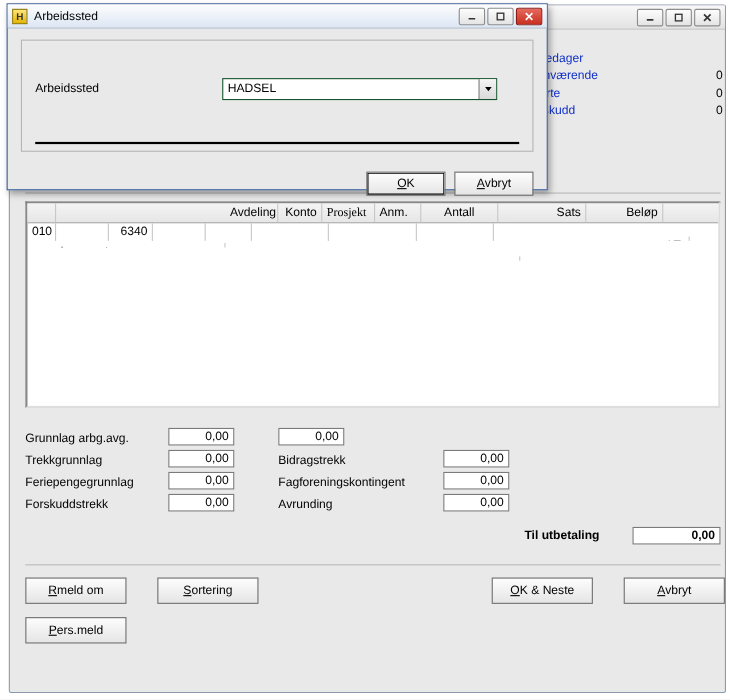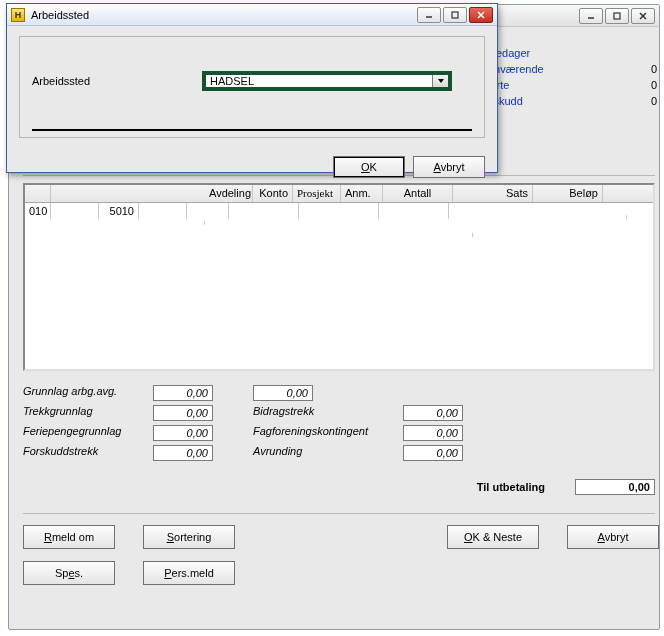--- a/index.html
+++ b/index.html
@@ -91,21 +91,21 @@
   .col-antall { width:70px; text-align:center;}
   .col-sats { width:80px; text-align:right;}
   .col-belop { width:70px; text-align:right;}
   .col-lt { width:24px;margin-top:30px;}
   
   .summary {
     position: absolute;
     left: 14px; top: 380px;
     width: 636px;
   }
-  .sum-row { display:flex; align-items:flex-start; height: 20px; font-style: italic;}
+  .sum-row { display:flex; align-items:flex-end; height: 20px;}
   .sum-lbl { width: 130px;}
   .sum-val {
     width: 60px; height: 16px;
     border: 1px solid #7a7a7a;
     background: #fff;
     text-align: right;
     padding: 1px 4px 0 0;
     font-size: 11px;
     margin-right: 40px;
   }
@@ -173,21 +173,21 @@
     border: 1px solid #b5b5b5;
     height: 102px;
     padding: 10px 12px;
     background: #e9e9e9;
     position:relative;
   }
   .field-row { display:flex; align-items:center; margin-top:24px;}
   .field-row .lbl { width: 170px;}
   .dropdown {
     width: 250px; height: 20px;
-    border: 4px solid #14532d;
+    border: 1px solid #14532d;
     background:#fff;
     display:flex; align-items:center;
     position:relative;
   }
   .dropdown .dd-text { flex:1; padding: 0 4px; }
   .dropdown .dd-btn {
     width:16px; height:100%;
     border-left:1px solid #7a7a7a;
     background: linear-gradient(#f4f4f4,#d9d9d9);
     display:flex; align-items:center; justify-content:center;
@@ -260,21 +260,21 @@
       <div class="col col-prosj">Prosjekt</div>
       <div class="col col-anm">Anm.</div>
       <div class="col col-antall">Antall</div>
       <div class="col col-sats">Sats</div>
       <div class="col col-belop">Beløp</div>
       <div class="col col-lt">LT</div>
     </div>
     <div class="tbl-row">
       <div class="col col-num">010</div>
       <div class="col col-avd"></div>
-      <div class="col col-konto">5010</div>
+      <div class="col col-konto">6340</div>
       <div class="col col-prosj"></div>
       <div class="col col-anm"></div>
       <div class="col col-antall"></div>
       <div class="col col-sats"></div>
       <div class="col col-belop"></div>
       <div class="col col-lt"></div>
     </div>
   </div>
 
   <div class="summary">
@@ -323,25 +323,20 @@
       <button class="btn">
           <span class="ul">O</span>
           <span>K &amp; Neste</span>
         </button>
       <button class="btn">
           <span class="ul">A</span>
           <span>vbryt</span>
         </button>
     </div>
     <div class="row2">
-      <button class="btn">
-          <span>Sp</span>
-          <span class="ul">e</span>
-          <span>s.</span>
-        </button>
       <button class="btn">
           <span class="ul">P</span>
           <span>ers.meld</span>
         </button>
     </div>
   </div>
 </div>
 
 <div class="dialog">
   <div class="dlg-titlebar">

